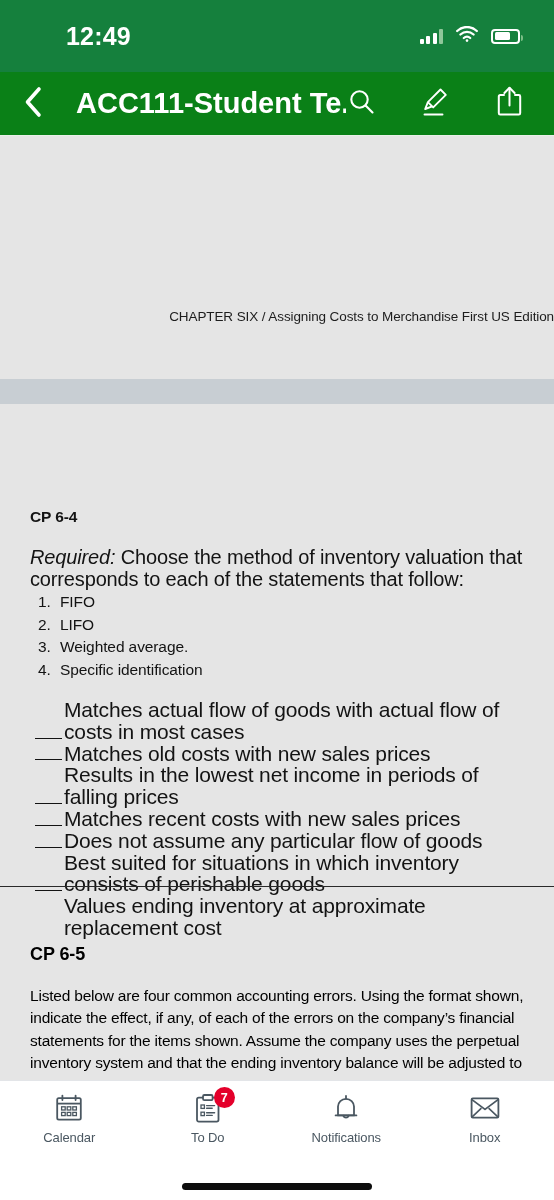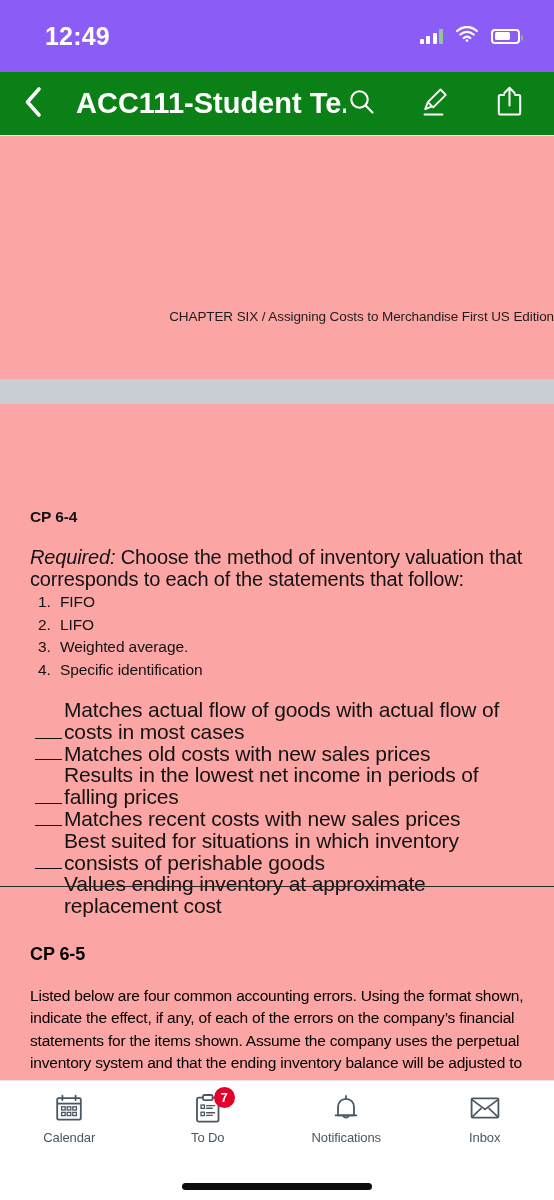--- a/index.html
+++ b/index.html
@@ -12,24 +12,24 @@
   #app {
     position: relative;
     width: 554px; height: 1200px;
     display: flex; flex-direction: column;
     background: #ffffff;
   }
 
   
   .statusbar {
     height: 72px;
-    background: #8b5cf6;
+    background: #15803d;
     display: flex; align-items: center;
     justify-content: space-between;
-    padding: 0 34px 0 45px;
+    padding: 0 34px 0 66px;
     flex: 0 0 auto;
   }
   .status-time {
     color: #ffffff;
     font-size: 25px;
     font-weight: bold;
     letter-spacing: 0.2px;
   }
   .status-right {
     display: flex; align-items: center; gap: 13px;
@@ -74,21 +74,21 @@
     white-space: nowrap; overflow:hidden;
     flex: 1 1 auto;
   }
   .nav-actions { display:flex; align-items:center; gap: 44px; margin-right: 4px; flex:0 0 auto;}
   .nav-icon { width:30px; height:30px; display:flex; align-items:center; justify-content:center; }
 
   
   .doc {
     flex: 1 1 auto;
     position: relative;
-    background: #fca5a5;
+    background: #e5e5e5;
     overflow: hidden;
   }
   .running-head {
     position:absolute; top:173px; right:0px;
     font-family: "Liberation Sans", sans-serif;
     font-size: 13.5px; color:#1d1d1d;
     letter-spacing: -0.1px;
     white-space: nowrap;
   }
   .gray-band {
@@ -251,21 +251,21 @@
         <li><span class="idx">2.</span><span>LIFO</span></li>
         <li><span class="idx">3.</span><span>Weighted average.</span></li>
         <li><span class="idx">4.</span><span>Specific identification</span></li>
       </ol>
 
       <ul class="blank-list">
         <li><span class="blank"></span><span>Matches actual flow of goods with actual flow of costs in most cases</span></li>
         <li><span class="blank"></span><span>Matches old costs with new sales prices</span></li>
         <li><span class="blank"></span><span>Results in the lowest net income in periods of falling prices</span></li>
         <li><span class="blank"></span><span>Matches recent costs with new sales prices</span></li>
-        <li><span class="blank"></span></li>
+        <li><span class="blank"></span><span>Does not assume any particular flow of goods</span></li>
         <li><span class="blank"></span><span>Best suited for situations in which inventory consists of perishable goods</span></li>
         <li class="no-blank"><span>Values ending inventory at approximate replacement cost</span></li>
       </ul>
     </div>
 
     <div class="rule"></div>
 
     <div class="section2">
       <div class="cp-head2">CP 6-5</div>
       <div class="para2">Listed below are four common accounting errors. Using the format shown, indicate the effect, if any, of each of the errors on the company’s financial statements for the items shown. Assume the company uses the perpetual inventory system and that the ending inventory balance will be adjusted to the physical count at year-end.</div>

